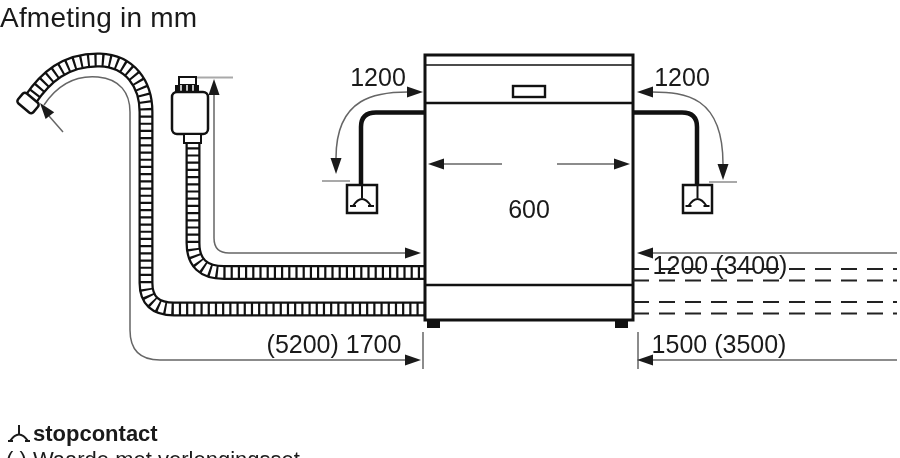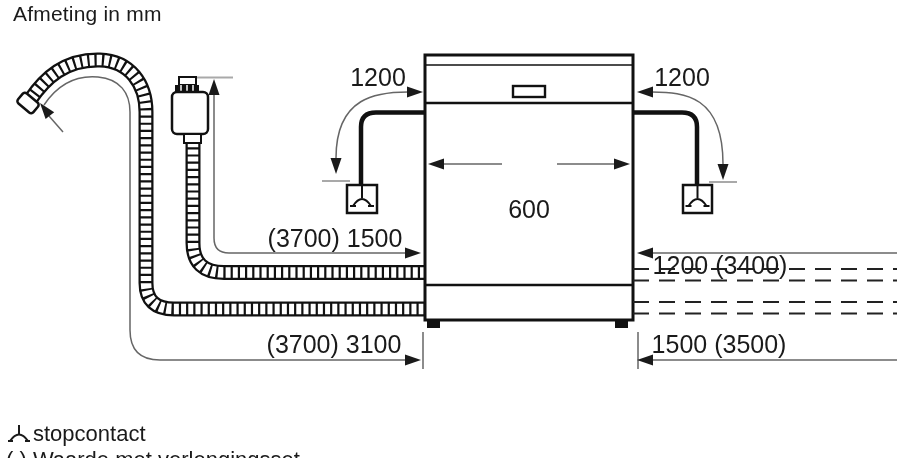--- a/index.html
+++ b/index.html
@@ -1,29 +1,29 @@
 <!DOCTYPE html>
 <html><head>
 <meta charset="utf-8">
 <style>
   html,body{margin:0;padding:0;background:#fff;}
   .canvas{position:relative;width:900px;height:458px;background:#ffffff;overflow:hidden;
           font-family:"Liberation Sans", sans-serif;color:#1a1a1a;}
   svg{position:absolute;left:0;top:0;}
   .lbl{position:absolute;white-space:nowrap;color:#1a1a1a;}
-  .title{left:13px;top:2px;font-size:21px;letter-spacing:.2px;}
+  .title{left:0;top:2px;font-size:28px;letter-spacing:.2px;}
   .dim{font-size:25px;transform:translateX(-50%);}
   .d-1200{left:378px;top:63px;text-align:center;}
   .d-1600{left:682px;top:63px;}
   .d-600{left:529px;top:149px;margin-top:46px;}
   .d-inlet{left:335px;top:224px;}
   .d-r-upper{left:720px;top:224px;margin-top:27px;}
   .d-drain{left:334px;top:330px;}
   .d-r-lower{left:719px;top:330px;}
-  .legend-socket{left:33px;top:421px;font-size:22px;}
+  .legend-socket{left:33px;top:421px;font-size:22px;font-weight:bold;}
   .legend-note{left:6px;top:447px;font-size:22px;}
   .legend-icon{position:absolute;left:7px;top:424px;}
 </style>
 </head>
 <body>
 
 <div class="canvas">
 
   <svg width="900" height="458" viewBox="0 0 900 458">
 
@@ -125,23 +125,22 @@
       <line x1="633" y1="302" x2="897" y2="302" stroke-dasharray="16 10"></line>
       <line x1="633" y1="313.5" x2="897" y2="313.5" stroke-dasharray="16 10"></line>
     </g>
   </svg>
 
   <div class="lbl title">Afmeting in mm</div>
 
   <div class="lbl dim d-1200">1200</div>
   <div class="lbl dim d-1600">1200</div>
   <div class="lbl dim d-600">600</div>
-  <div class="lbl dim d-inlet">(3700) 1500</div>
   <div class="lbl dim d-r-upper">1200 (3400)</div>
-  <div class="lbl dim d-drain">(3700) 3100</div>
+  <div class="lbl dim d-drain">(5200) 1700</div>
   <div class="lbl dim d-r-lower">1500 (3500)</div>
 
   <svg class="legend-icon" width="24" height="20" viewBox="0 0 24 20">
     <line x1="12" y1="1" x2="12" y2="10" stroke="#1a1a1a" stroke-width="2"></line>
     <path d="M 3,17 Q 12,4 21,17" fill="none" stroke="#1a1a1a" stroke-width="2"></path>
     <line x1="1" y1="17" x2="6" y2="17" stroke="#1a1a1a" stroke-width="2"></line>
     <line x1="18" y1="17" x2="23" y2="17" stroke="#1a1a1a" stroke-width="2"></line>
   </svg>
   <div class="lbl legend-socket">stopcontact</div>
   <div class="lbl legend-note">( ) Waarde met verlengingsset</div>

